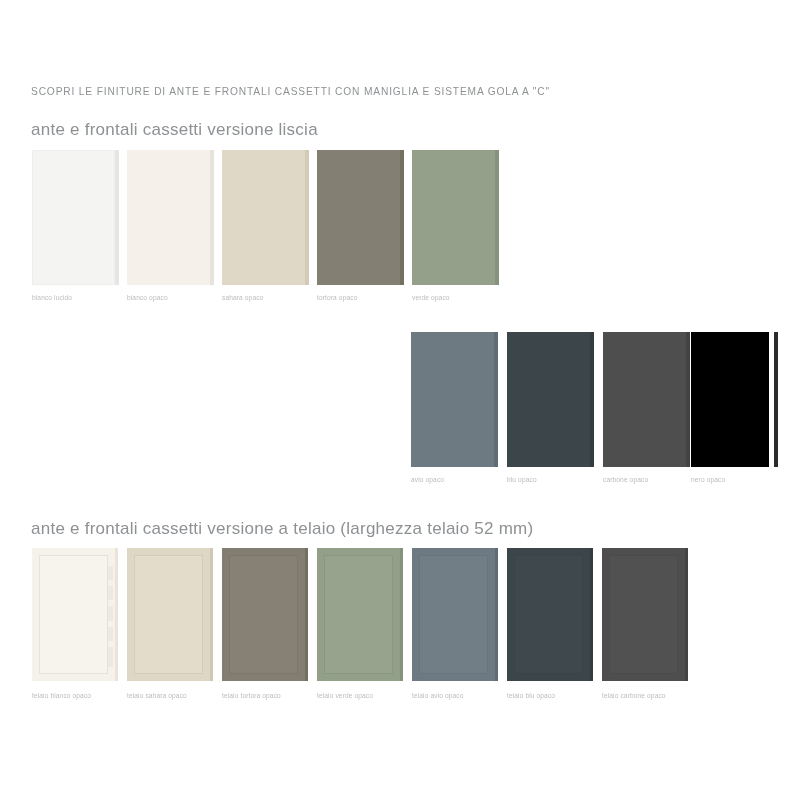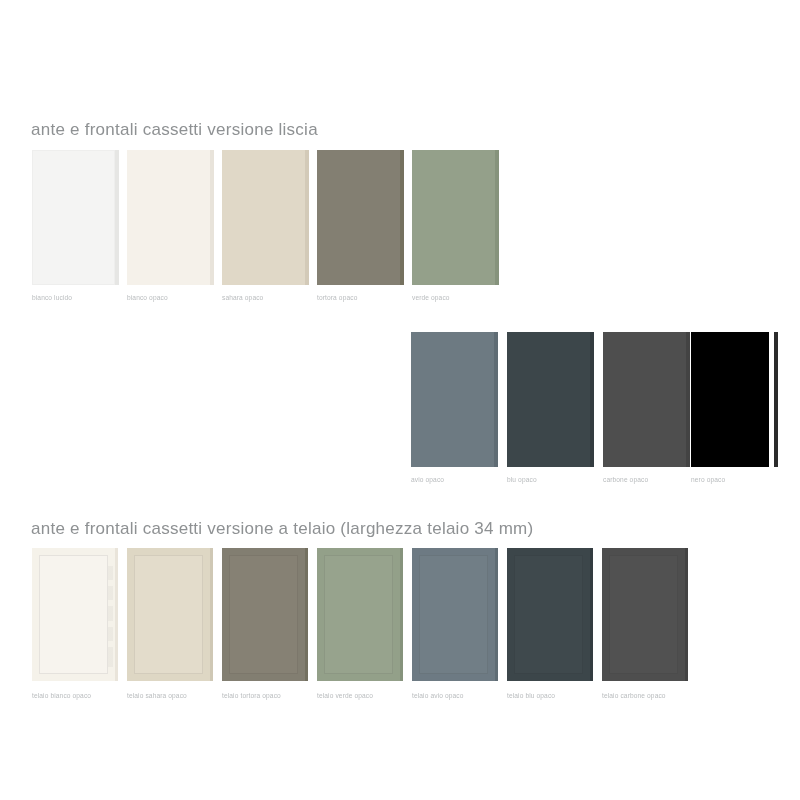--- a/index.html
+++ b/index.html
@@ -104,24 +104,25 @@
     top:18px;
     bottom:14px;
     width:5px;
   }
 </style>
 </head>
 <body>
 
 <div class="page">
 
+  <div class="main-title">SCOPRI LE FINITURE DI ANTE E FRONTALI CASSETTI CON MANIGLIA E SISTEMA GOLA A "C"</div>
 
   <div class="section-title" id="sec-title-1">ante e frontali cassetti versione liscia</div>
 
-  <div class="section-title" id="sec-title-2">ante e frontali cassetti versione a telaio (larghezza telaio 34 mm)</div>
+  <div class="section-title" id="sec-title-2">ante e frontali cassetti versione a telaio (larghezza telaio 52 mm)</div>
 
   <div class="row" id="row-plain-1">
       <div class="swatch-cell" style="left: 32px;">
         <div class="swatch" style="background: rgb(244, 244, 243); box-shadow: rgba(0, 0, 0, 0.024) 0px 0px 0px 1px inset;">
           <div class="gap"></div>
           <div class="edge" style="background: rgb(230, 230, 228);"></div>
         </div>
         <div class="caption">bianco lucido</div>
       </div>
       <div class="swatch-cell" style="left: 127px;">

